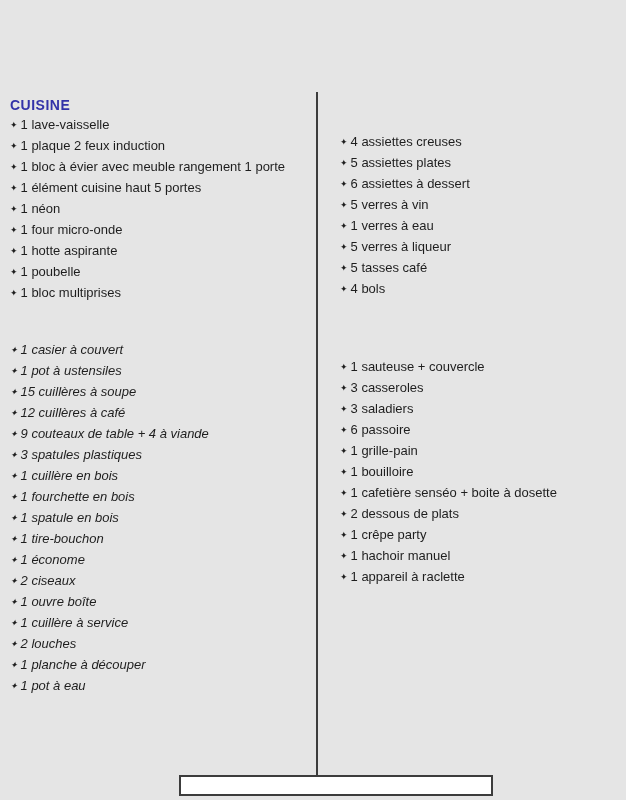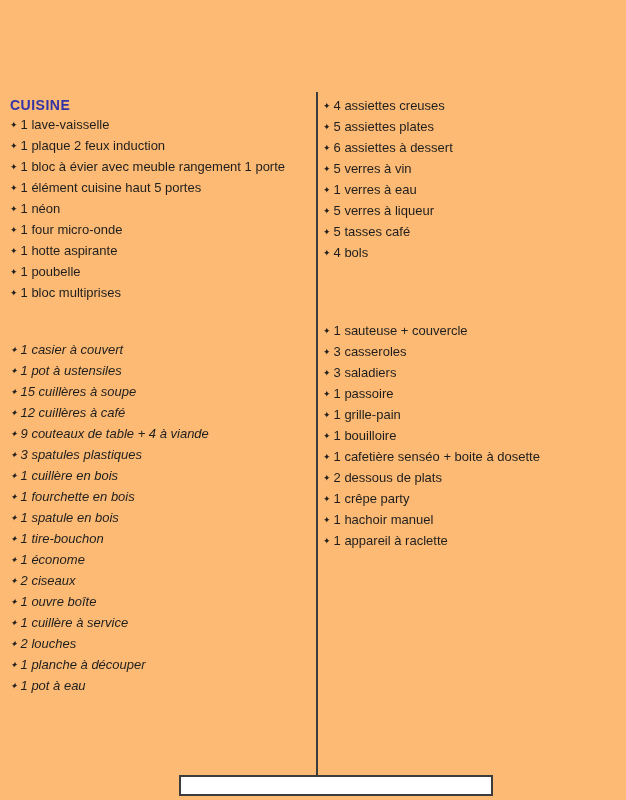--- a/index.html
+++ b/index.html
@@ -4,31 +4,31 @@
 <style>
   html, body {
     margin: 0;
     padding: 0;
     background: #ffffff;
   }
   #page {
     position: relative;
     width: 626px;
     height: 800px;
-    background: #fdba74;
+    background: #e5e5e5;
     font-family: "Liberation Sans", sans-serif;
     color: #1e1e1e;
     overflow: hidden;
   }
   .column {
     position: absolute;
     top: 96px;
   }
   #left-column  { left: 10px;  width: 302px; }
-  #right-column { left: 323px; width: 280px; }
+  #right-column { left: 340px; width: 280px; margin-top: 36px; }
   .doc-title {
     font-size: 14px;
     font-weight: bold;
     line-height: 19px;
     letter-spacing: 0.5px;
   }
   .group {
     margin: 0;
     padding: 0;
   }
@@ -112,21 +112,21 @@
         <div class="item"><span class="bullet">✦</span><span>5 verres à vin</span></div>
         <div class="item"><span class="bullet">✦</span><span>1 verres à eau</span></div>
         <div class="item"><span class="bullet">✦</span><span>5 verres à liqueur</span></div>
         <div class="item"><span class="bullet">✦</span><span>5 tasses café</span></div>
         <div class="item"><span class="bullet">✦</span><span>4 bols</span></div>
       </div>
     <div id="right-group2" class="group">
         <div class="item"><span class="bullet">✦</span><span>1 sauteuse + couvercle</span></div>
         <div class="item"><span class="bullet">✦</span><span>3 casseroles</span></div>
         <div class="item"><span class="bullet">✦</span><span>3 saladiers</span></div>
-        <div class="item"><span class="bullet">✦</span><span>1 passoire</span></div>
+        <div class="item"><span class="bullet">✦</span><span>6 passoire</span></div>
         <div class="item"><span class="bullet">✦</span><span>1 grille-pain</span></div>
         <div class="item"><span class="bullet">✦</span><span>1 bouilloire</span></div>
         <div class="item"><span class="bullet">✦</span><span>1 cafetière senséo + boite à dosette</span></div>
         <div class="item"><span class="bullet">✦</span><span>2 dessous de plats</span></div>
         <div class="item"><span class="bullet">✦</span><span>1 crêpe party</span></div>
         <div class="item"><span class="bullet">✦</span><span>1 hachoir manuel</span></div>
         <div class="item"><span class="bullet">✦</span><span>1 appareil à raclette</span></div>
       </div>
   </div>
 

